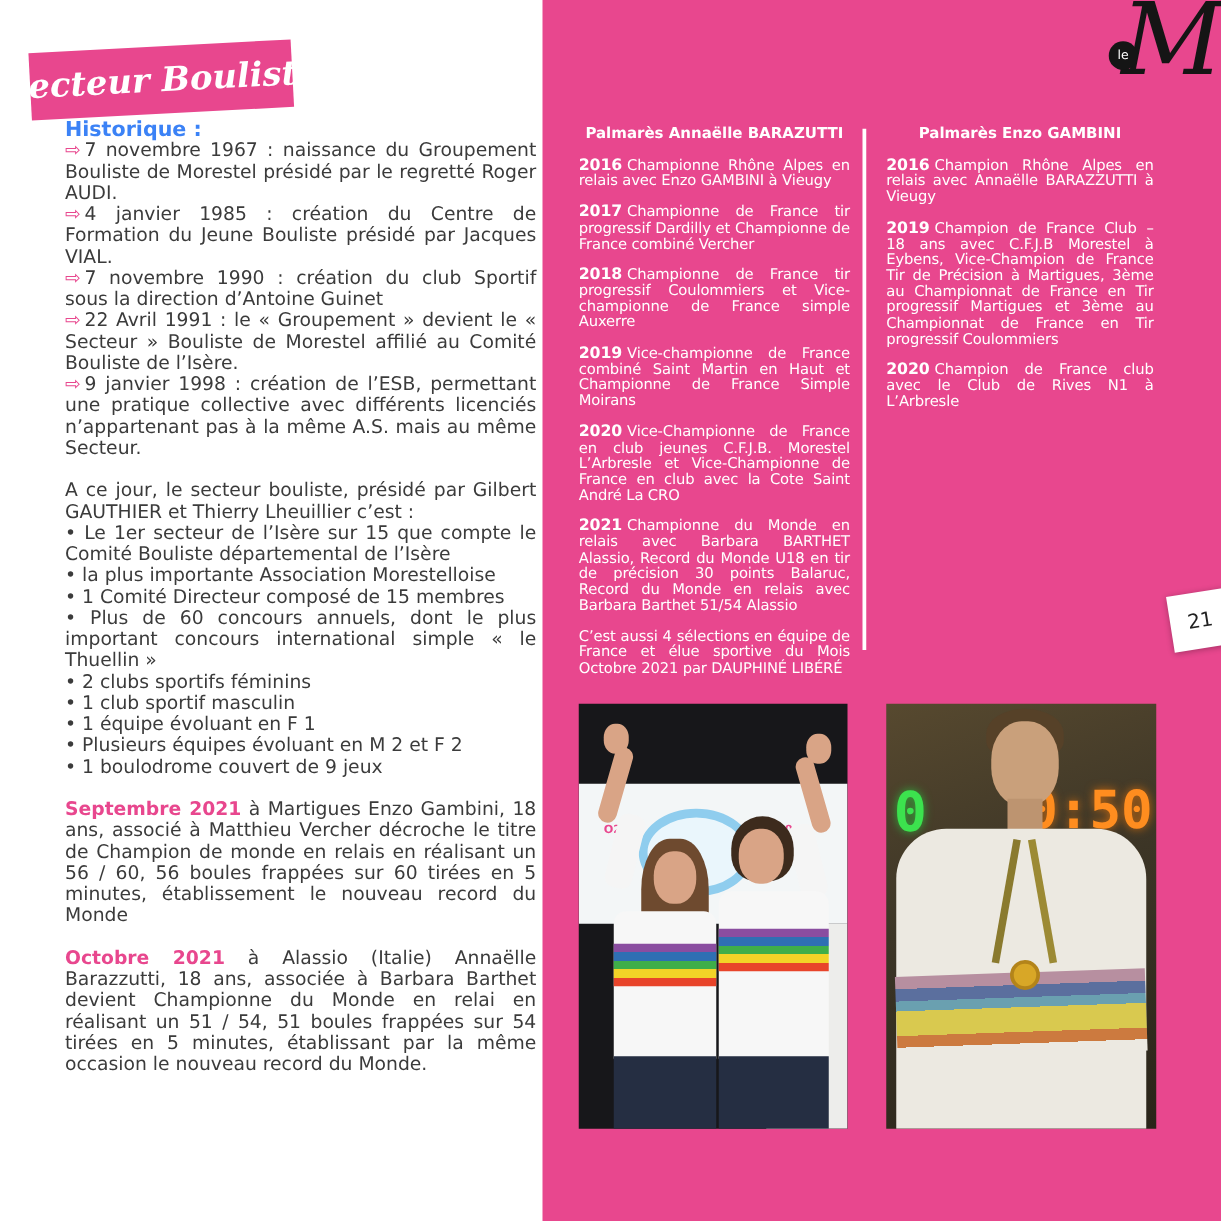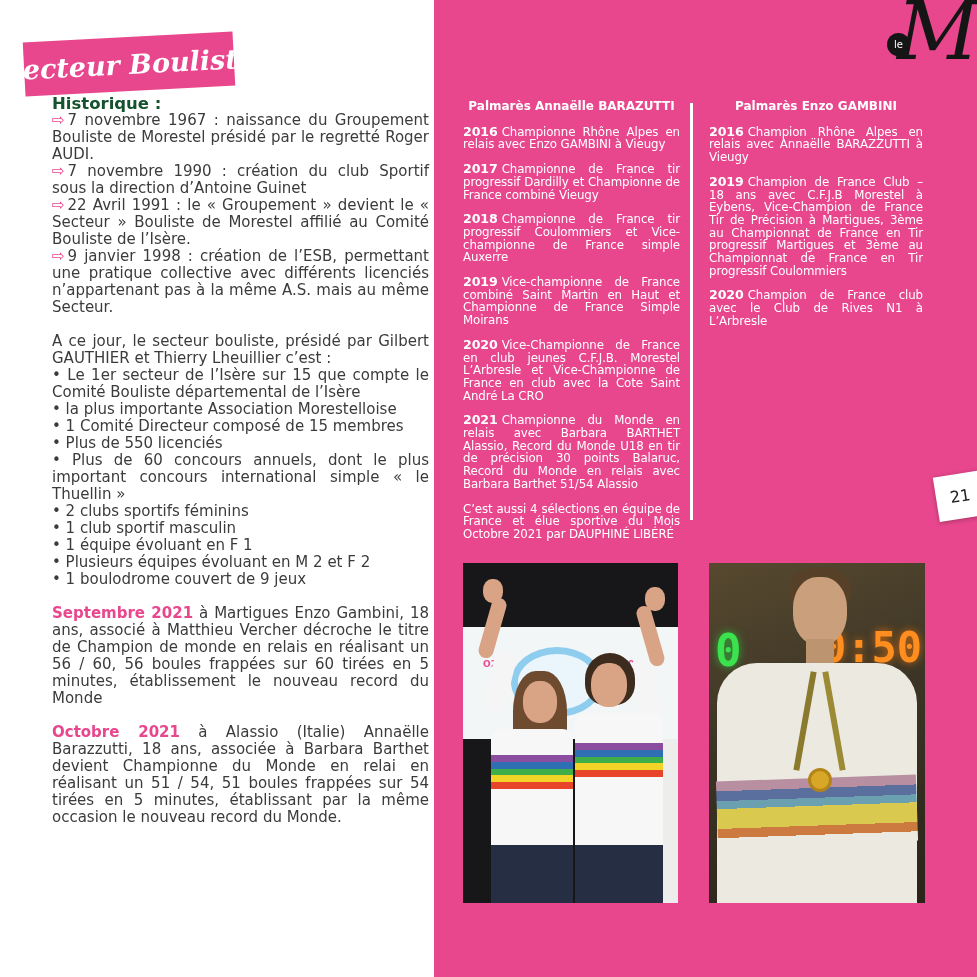--- a/index.html
+++ b/index.html
@@ -18,21 +18,21 @@
   
   .logo-m{position:absolute;left:897px;top:-8px;color:#151515;font-family:"DejaVu Serif","Liberation Serif",serif;
           font-style:italic;font-size:80px;line-height:1;}
   .logo-circle{position:absolute;left:887px;top:33px;width:23px;height:23px;border-radius:50%;
                background:#151515;color:#fff;font-size:10px;display:flex;align-items:center;justify-content:center;}
 
   
   .left-col{position:absolute;left:52px;top:95px;width:377px;color:#3b3b3b;
             font-size:15px;line-height:17px;text-align:justify;}
   .left-col p{margin:0;}
-  .heading{color:#14532d;font-weight:bold;font-size:16.5px;text-align:left;}
+  .heading{color:#3b82f6;font-weight:bold;font-size:16.5px;text-align:left;}
   .arrow{color:#e8478e;margin-right:3px;}
   .gap{margin-top:17px !important;}
   .lead{color:#e8478e;font-weight:bold;}
 
   
   .pal-col{position:absolute;top:100px;color:#ffffff;font-size:11.8px;line-height:12.7px;
            text-align:justify;letter-spacing:-0.1px;}
   .pal-col .title{font-weight:bold;font-size:12px;text-align:center;margin:0 0 13px 0;letter-spacing:0;}
   .pal-col p{margin:0 0 12px 0;}
   .entry b{font-size:12.6px;margin-right:4px;}
@@ -97,45 +97,45 @@
     <span class="header-title">Secteur Bouliste</span>
   </div>
 
   <span class="logo-m">M</span>
   <span class="logo-circle">le</span>
 
   <div class="left-col">
     <p class="heading">Historique :</p>
 
     <p class="hist"><span class="arrow">⇨</span><span>7 novembre 1967 : naissance du Groupement Bouliste de Morestel présidé par le regretté Roger AUDI.</span></p>
+    <p class="hist"><span class="arrow">⇨</span><span>4 janvier 1985 : création du Centre de Formation du Jeune Bouliste présidé par Jacques VIAL.</span></p>
     <p class="hist"><span class="arrow">⇨</span><span>7 novembre 1990 : création du club Sportif sous la direction d’Antoine Guinet</span></p>
     <p class="hist"><span class="arrow">⇨</span><span>22 Avril 1991 : le « Groupement » devient le « Secteur » Bouliste de Morestel affilié au Comité Bouliste de l’Isère.</span></p>
     <p class="hist"><span class="arrow">⇨</span><span>9 janvier 1998 : création de l’ESB, permettant une pratique collective avec différents licenciés n’appartenant pas à la même A.S. mais au même Secteur.</span></p>
 
     <p class="gap">A ce jour, le secteur bouliste, présidé par Gilbert GAUTHIER et Thierry Lheuillier c’est :</p>
 
     <p>• Le 1er secteur de l’Isère sur 15 que compte le Comité Bouliste départemental de l’Isère</p>
     <p>• la plus importante Association Morestelloise</p>
     <p>• 1 Comité Directeur composé de 15 membres</p>
-    <p>• Plus de 550 licenciés</p>
     <p>• Plus de 60 concours annuels, dont le plus important concours international simple « le Thuellin »</p>
     <p>• 2 clubs sportifs féminins</p>
     <p>• 1 club sportif masculin</p>
     <p>• 1 équipe évoluant en F 1</p>
     <p>• Plusieurs équipes évoluant en M 2 et F 2</p>
     <p>• 1 boulodrome couvert de 9 jeux</p>
 
     <p class="gap"><span class="lead">Septembre 2021</span><span> à Martigues Enzo Gambini, 18 ans, associé à Matthieu Vercher décroche le titre de Champion de monde en relais en réalisant un 56 / 60, 56 boules frappées sur 60 tirées en 5 minutes, établissement le nouveau record du Monde</span></p>
     <p class="gap"><span class="lead">Octobre 2021</span><span> à Alassio (Italie) Annaëlle Barazzutti, 18 ans, associée à Barbara Barthet devient Championne du Monde en relai en réalisant un 51 / 54, 51 boules frappées sur 54 tirées en 5 minutes, établissant par la même occasion le nouveau record du Monde.</span></p>
   </div>
 
   <div class="pal-col" id="col1">
     <p class="title">Palmarès Annaëlle BARAZUTTI</p>
     <p class="entry"><b>2016</b><span>Championne Rhône Alpes en relais avec Enzo GAMBINI à Vieugy</span></p>
-    <p class="entry"><b>2017</b><span>Championne de France tir progressif Dardilly et Championne de France combiné Vieugy</span></p>
+    <p class="entry"><b>2017</b><span>Championne de France tir progressif Dardilly et Championne de France combiné Vercher</span></p>
     <p class="entry"><b>2018</b><span>Championne de France tir progressif Coulommiers et Vice-championne de France simple Auxerre</span></p>
     <p class="entry"><b>2019</b><span>Vice-championne de France combiné Saint Martin en Haut et Championne de France Simple Moirans</span></p>
     <p class="entry"><b>2020</b><span>Vice-Championne de France en club jeunes C.F.J.B. Morestel L’Arbresle et Vice-Championne de France en club avec la Cote Saint André La CRO</span></p>
     <p class="entry"><b>2021</b><span>Championne du Monde en relais avec Barbara BARTHET Alassio, Record du Monde U18 en tir de précision 30 points Balaruc, Record du Monde en relais avec Barbara Barthet 51/54 Alassio</span></p>
     <p>C’est aussi 4 sélections en équipe de France et élue sportive du Mois Octobre 2021 par DAUPHINÉ LIBÉRÉ</p>
   </div>
 
   <div class="divider"></div>
 
   <div class="pal-col" id="col2">

